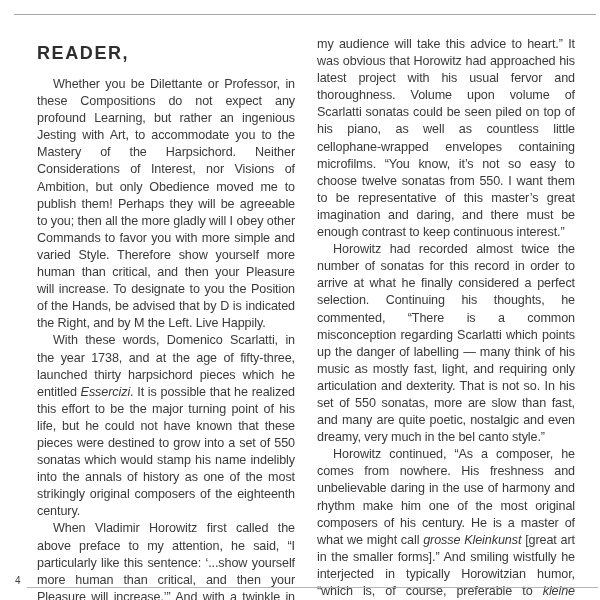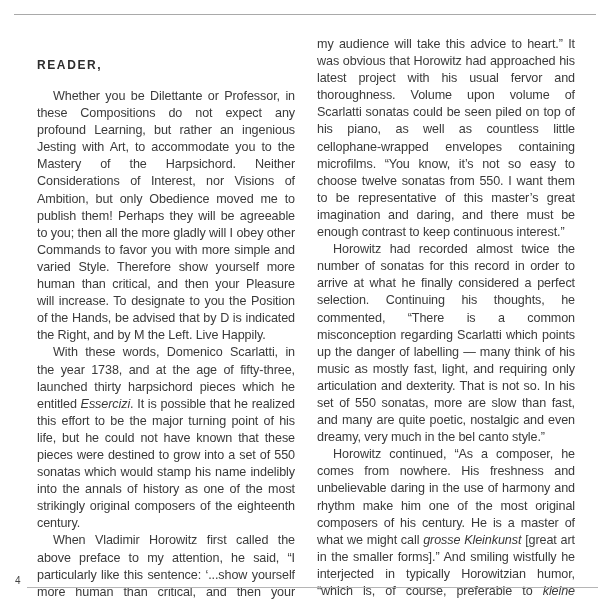--- a/index.html
+++ b/index.html
@@ -44,24 +44,24 @@
       width: 258px;
       font-size: 12.6px;
       line-height: 17.1px;
       text-align: justify;
       letter-spacing: -0.1px;
     }
     .col-left { left: 37px; top: 36px; }
     .col-right { left: 317px; top: 36px; }
     .heading {
       font-weight: bold;
-      font-size: 12px;
+      font-size: 18px;
       letter-spacing: 1.6px;
       color: #2e2e2e;
-      margin: 16px 0 14px 0;
+      margin: 4px 0 14px 0;
       line-height: 18px;
       padding-top: 4px;
     }
     p {
       margin: 0;
       text-indent: 16px;
       hyphens: manual;
     }
     p.noindent { text-indent: 0; }
     p.italic { }

